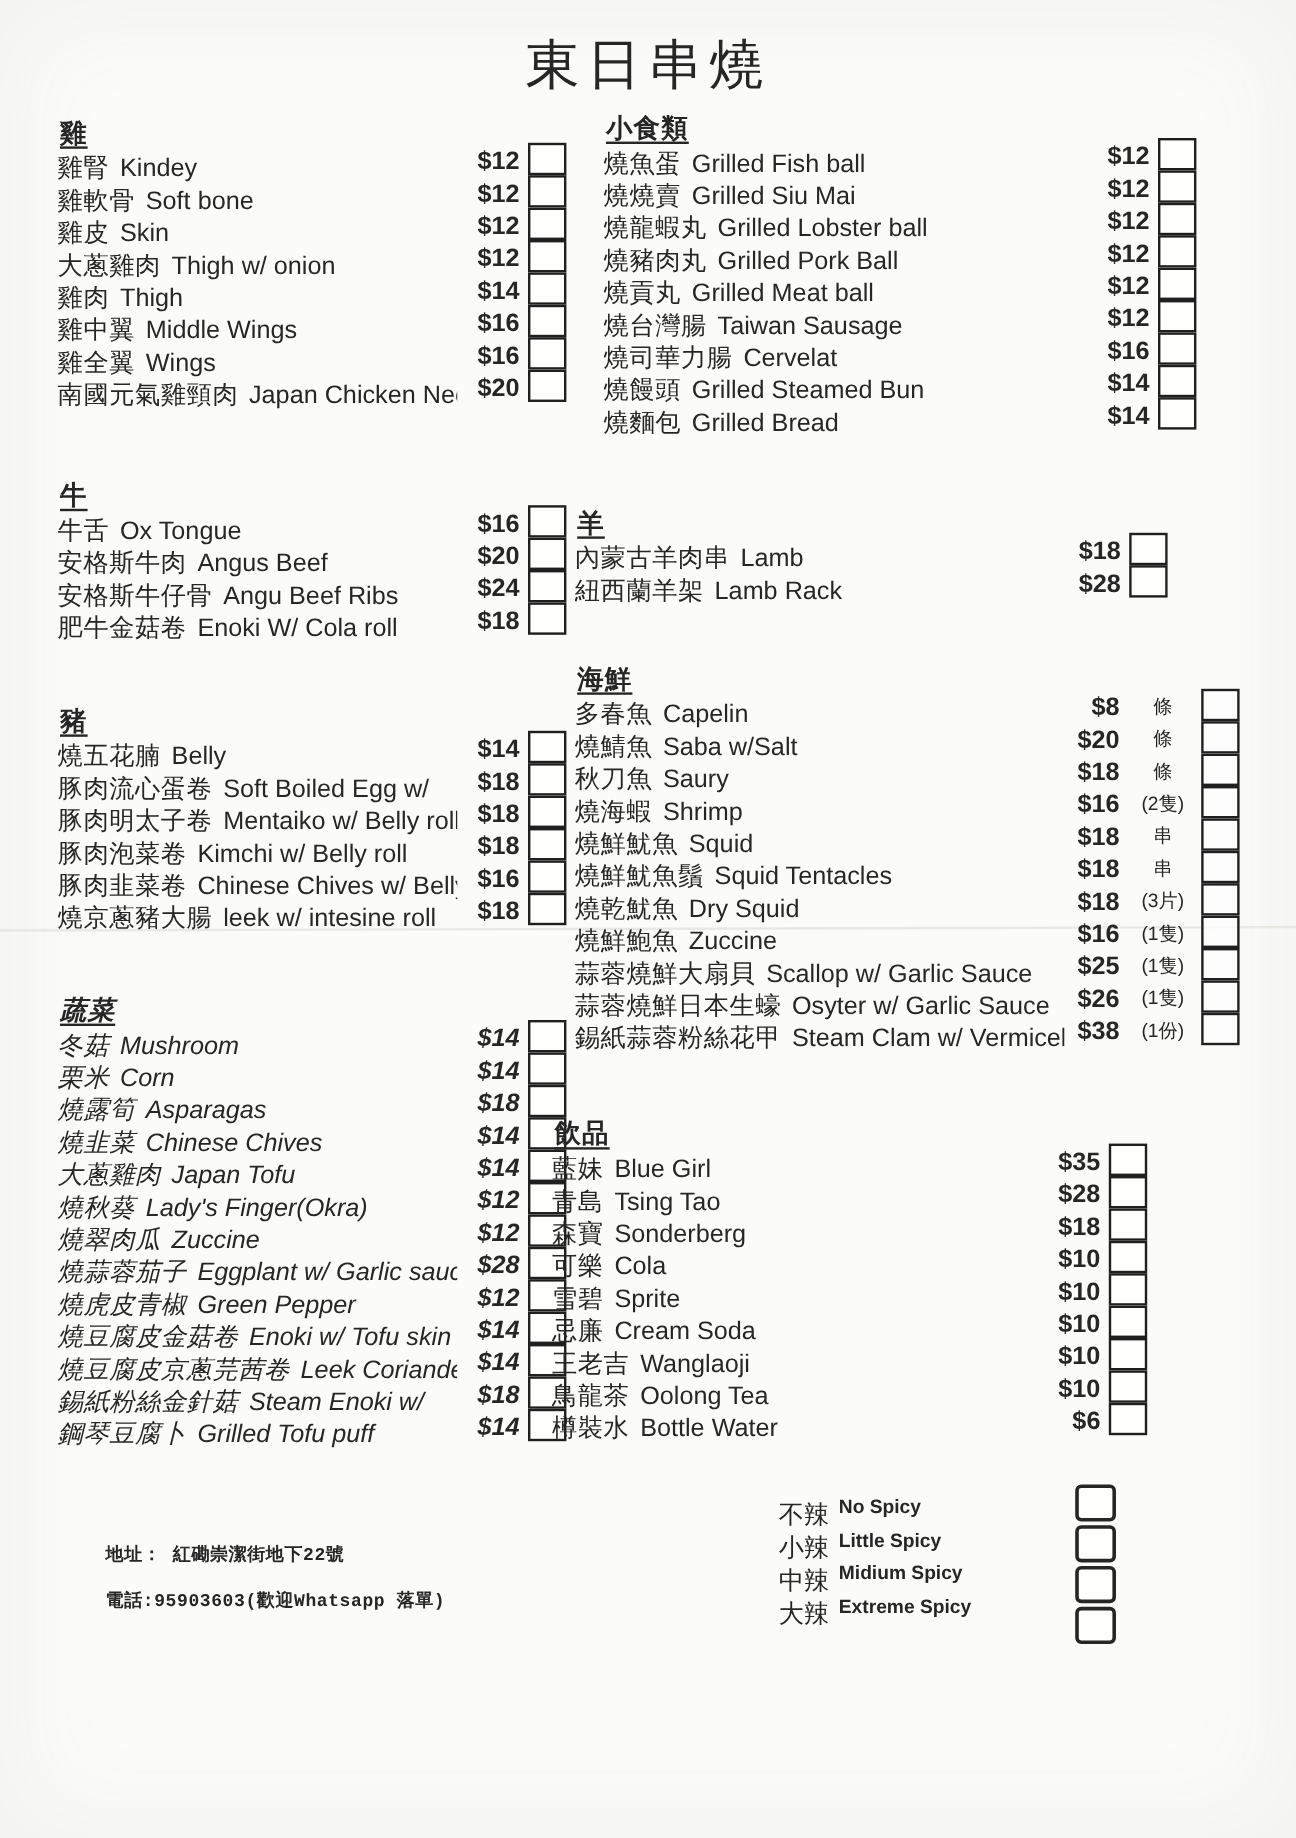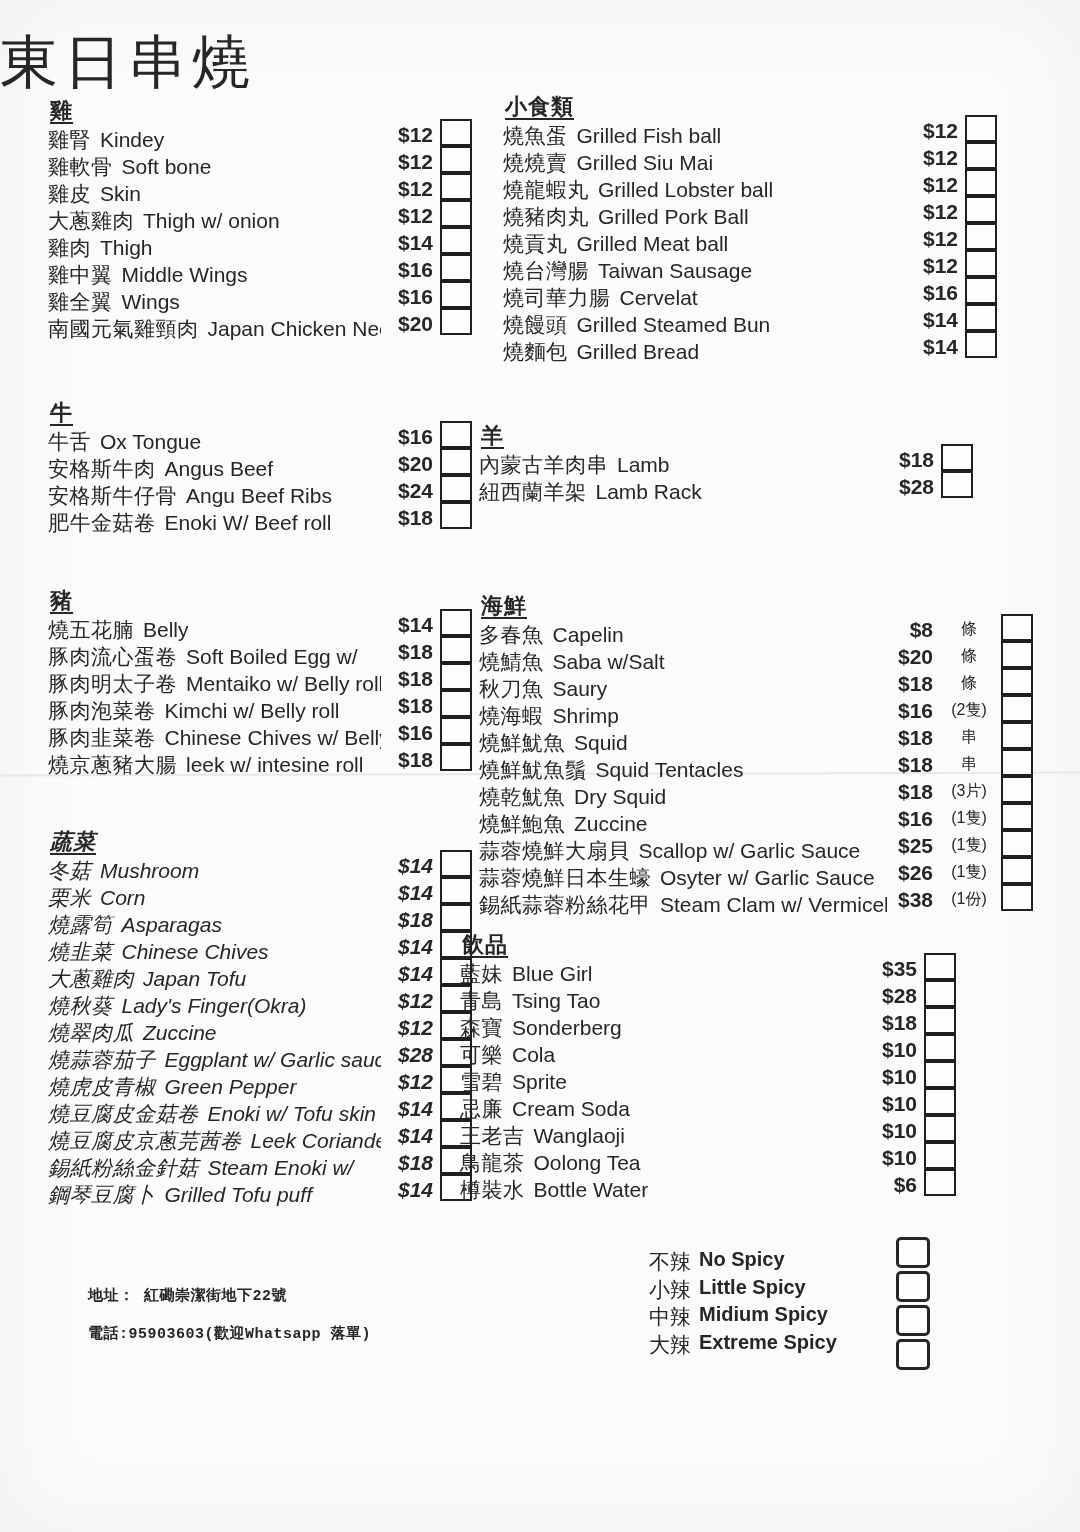--- a/index.html
+++ b/index.html
@@ -15,21 +15,21 @@
     position:absolute; inset:0;
     box-shadow: inset 0 0 90px rgba(120,120,110,0.08);
     pointer-events:none;
   }
   .scan-line {
     position:absolute; left:0; top:773px; width:100%; height:2px;
     background:#e4e4df; opacity:.8; transform:rotate(-0.15deg);
   }
   #title {
     position:absolute; top:24px; left:0; width:100%;
-    font-size:58px; font-weight:500; letter-spacing:6px;
+    text-align:center; font-size:45px; font-weight:500; letter-spacing:6px;
   }
   .menu-section { position:absolute; }
   .sec-header-wrap { height:30px; }
   .sec-header {
     display:inline-block; font-size:22px; font-weight:700;
     text-decoration:underline; text-underline-offset:4px;
     letter-spacing:1px; margin-left:2px;
   }
   .row { display:flex; align-items:center; height:27px; font-size:21px; white-space:nowrap; }
   .iname { flex:1; overflow:hidden; }
@@ -41,28 +41,28 @@
     width:32px; height:27px; flex:none;
     border:2px solid #1f1f1f; background:rgba(255,255,255,0.65);
     position:relative; top:-7px;
   }
   
   #sec-chicken  { left:48px;  top:96px;  width:424px; }
   #sec-snacks   { left:479px; top:92px;  width:494px;margin-left:24px; }
   #sec-beef     { left:48px;  top:398px; width:424px; }
   #sec-lamb     { left:479px; top:421px; width:494px; }
   #sec-pork     { left:48px;  top:586px; width:424px; }
-  #sec-seafood  { left:479px; top:551px; width:554px;margin-top:40px; }
+  #sec-seafood  { left:479px; top:551px; width:554px; }
   #sec-seafood .price { width:46px; margin-right:4px; }
   #sec-veg      { left:48px;  top:827px; width:424px;font-style:italic; }
   #sec-drinks   { left:460px; top:930px; width:496px; }
 
   #spicy-text { position:absolute; left:649px; top:1248px; }
   .sp-row { display:flex; align-items:flex-start; height:27.5px; font-size:21px; }
-  .sp-en { font-weight:700; margin-left:8px; font-size:20px; }
+  .sp-en { font-weight:700; margin-left:8px; font-size:16px; }
   #spicy-boxes { position:absolute; left:896px; top:1237px; }
   .sp-box {
     width:34px; height:31px; border:3px solid #262626; border-radius:5px;
     margin-bottom:3px; background:rgba(255,255,255,0.65);
   }
   #footer {
     position:absolute; left:88px; top:1278px;
     font-family:"Liberation Mono","DejaVu Sans Mono",monospace;
     font-size:15px; font-weight:700; line-height:38px; letter-spacing:0.5px;
   }
@@ -184,21 +184,21 @@
         <span class="iname"><span class="zh">安格斯牛肉</span><span class="en">Angus Beef</span></span>
         <span class="price">$20</span>
         <span class="cbox"></span>
       </div>
       <div class="row">
         <span class="iname"><span class="zh">安格斯牛仔骨</span><span class="en">Angu Beef Ribs</span></span>
         <span class="price">$24</span>
         <span class="cbox"></span>
       </div>
       <div class="row">
-        <span class="iname"><span class="zh">肥牛金菇卷</span><span class="en">Enoki W/ Beef roll</span></span>
+        <span class="iname"><span class="zh">肥牛金菇卷</span><span class="en">Enoki W/ Cola roll</span></span>
         <span class="price">$18</span>
         <span class="cbox"></span>
       </div>
     </div>
 </section>
 
 <section class="menu-section" id="sec-lamb">
   <div class="sec-header-wrap"><h2 class="sec-header">羊</h2></div>
   <div class="rows">
       <div class="row">

